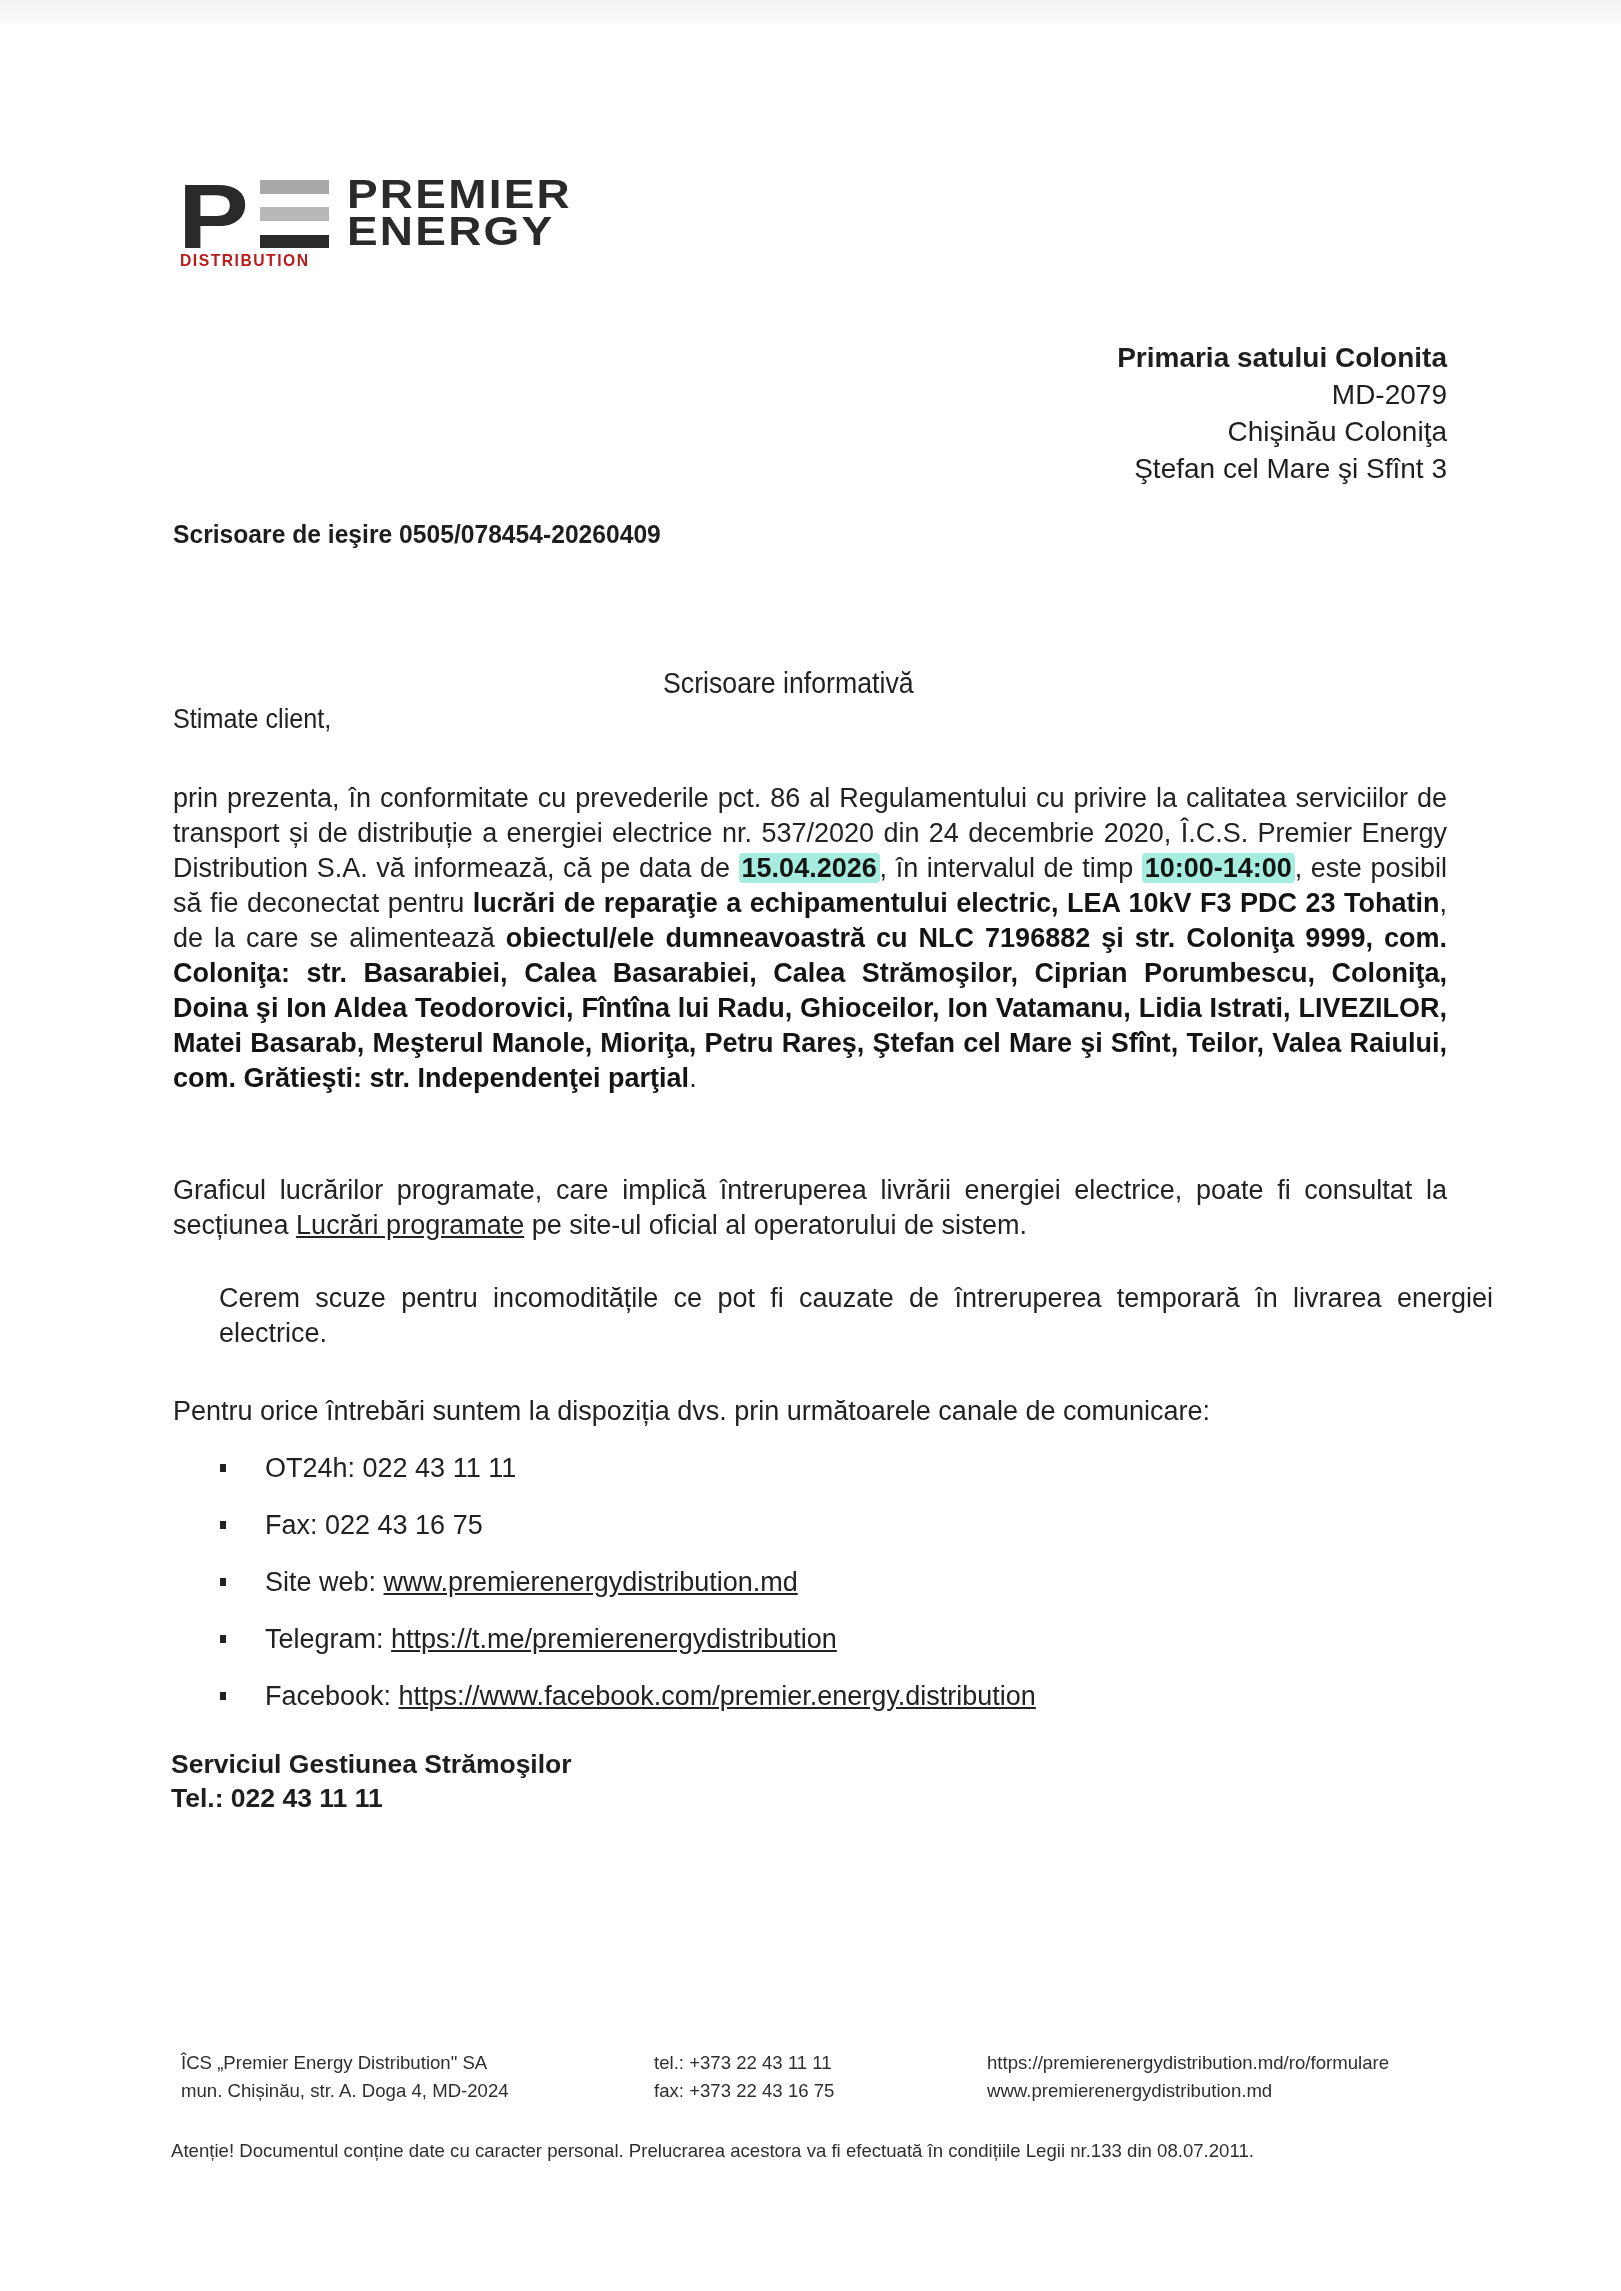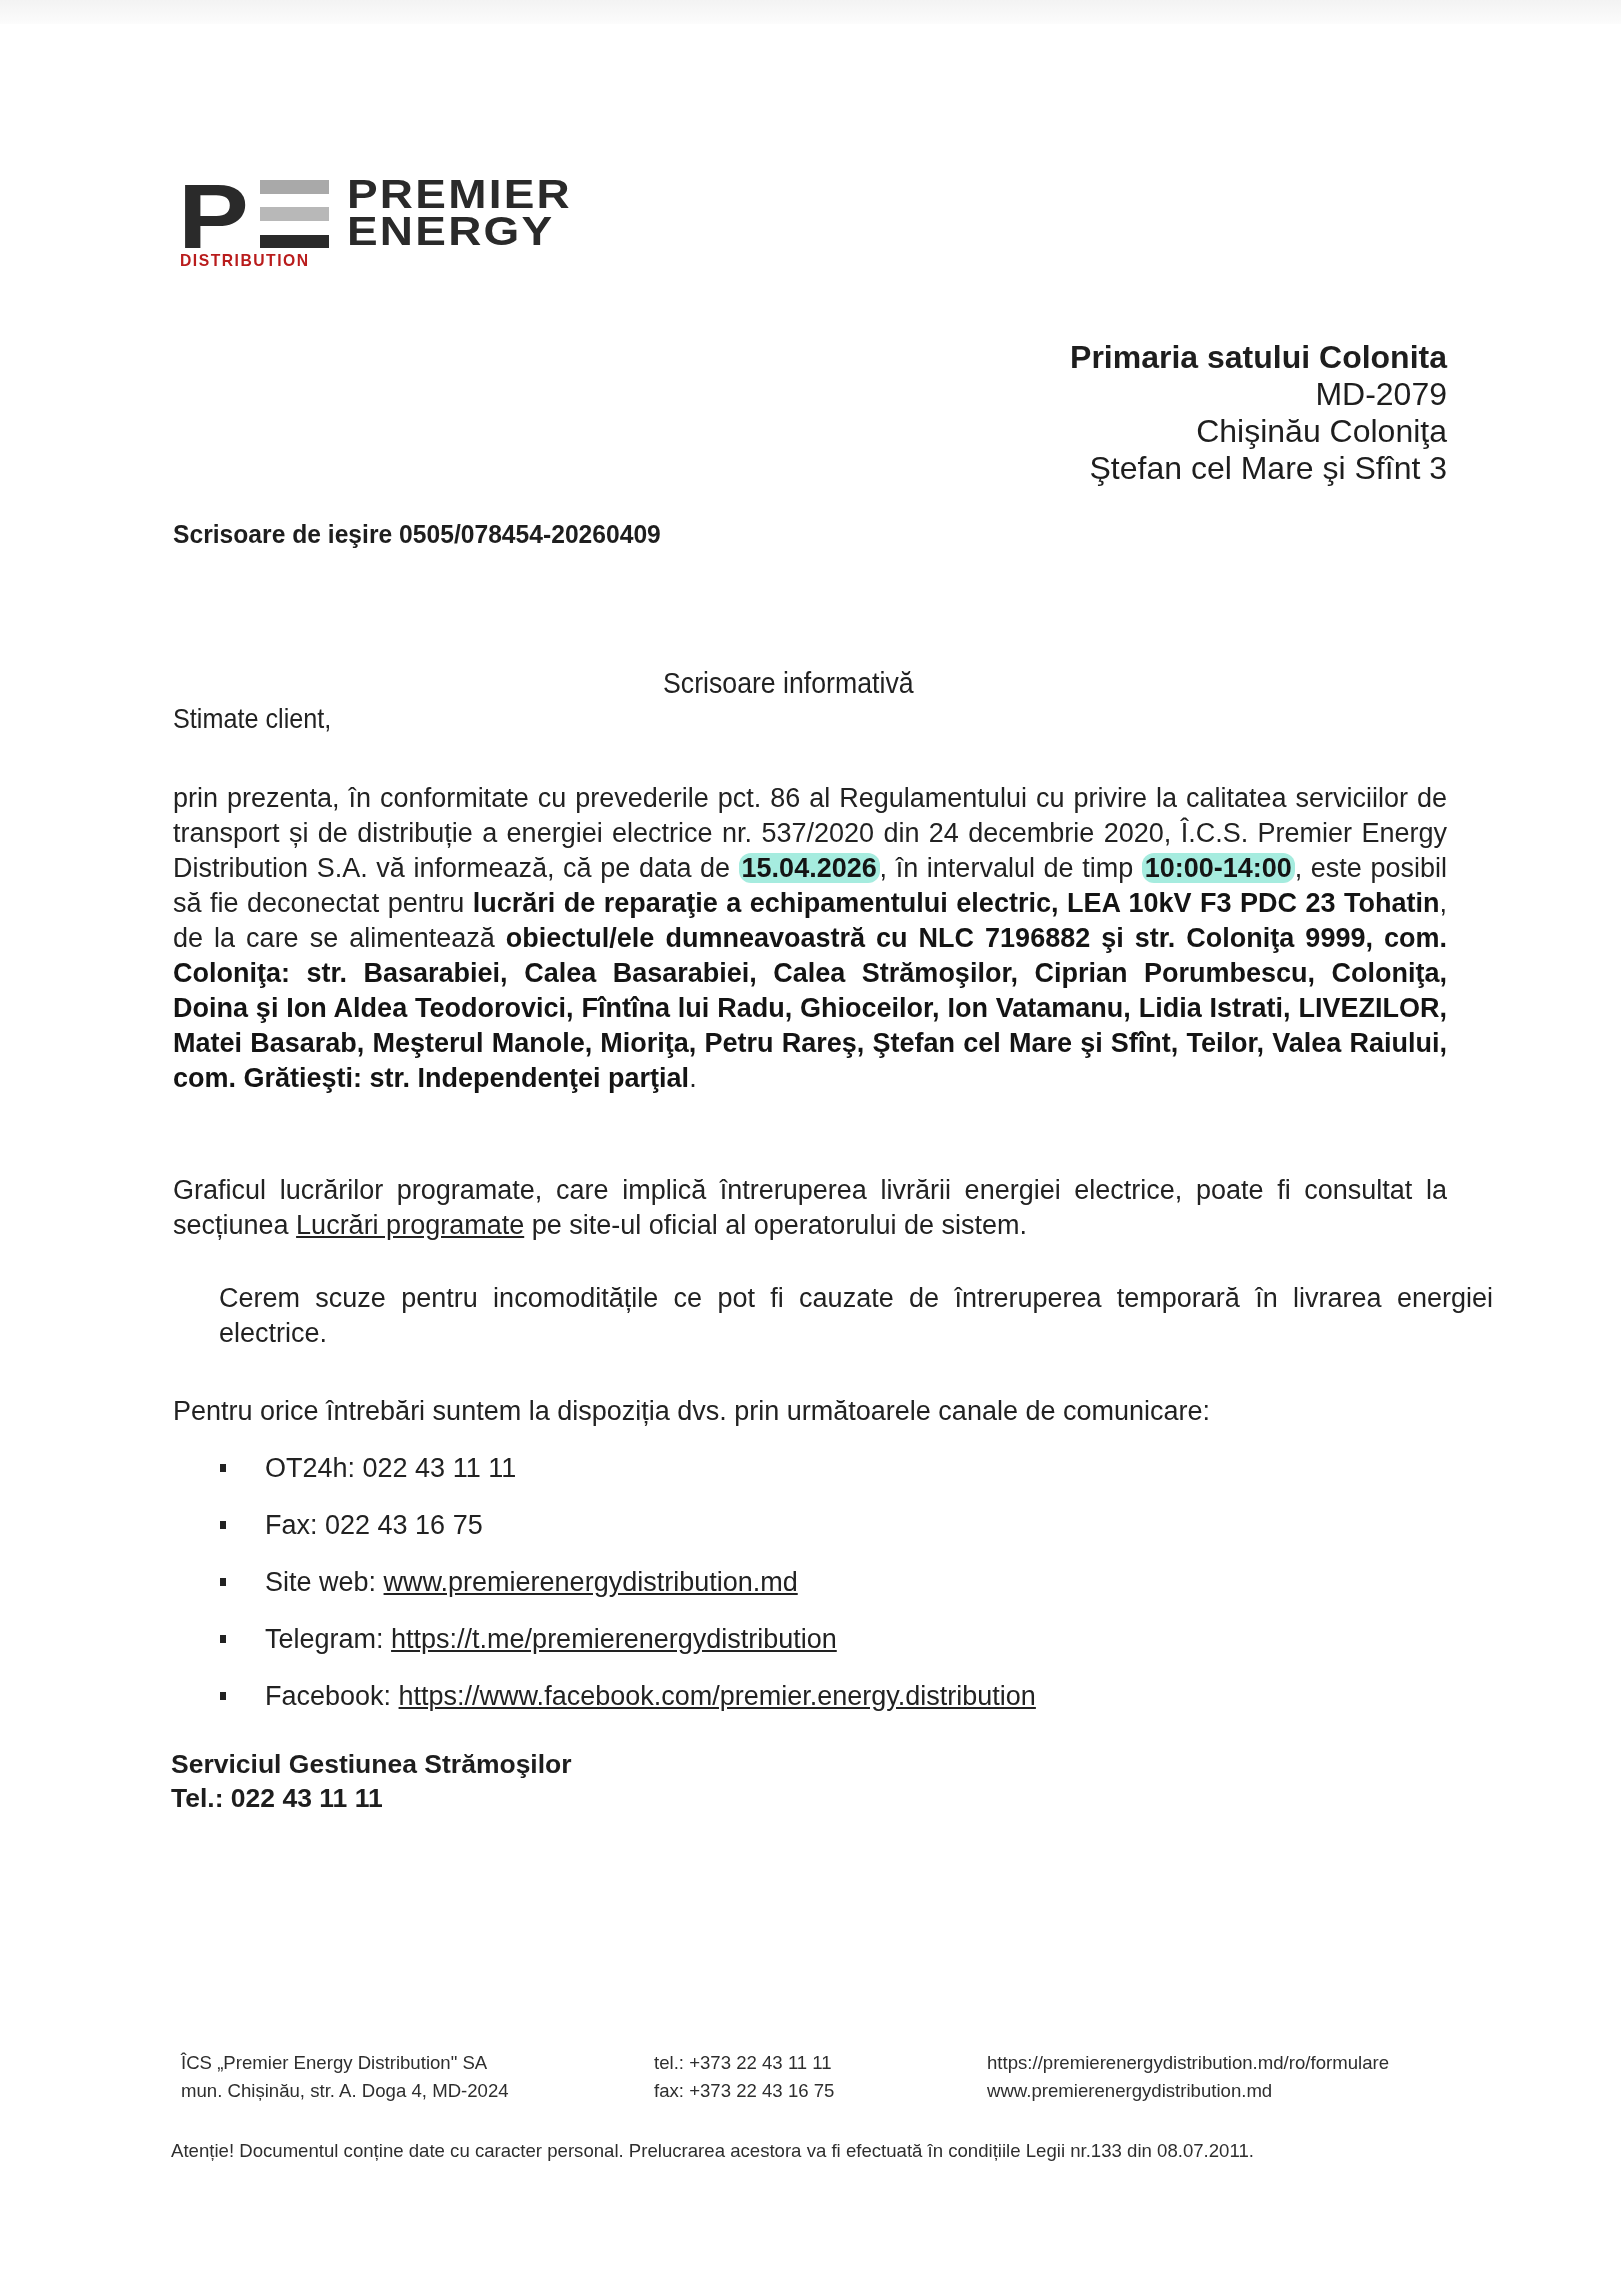--- a/index.html
+++ b/index.html
@@ -18,36 +18,36 @@
     .logo-bars { position: absolute; left: 82px; top: 5.9px; width: 69px; }
     .logo-bars .bar { height: 13.7px; margin-bottom: 13.7px; }
     .logo-bars .b1 { background: #a9a9a9; }
     .logo-bars .b2 { background: #b8b8b8; }
     .logo-bars .b3 { background: #2a2a2a; margin-bottom: 0; }
     .logo-name { position: absolute; left: 169px; top: 2px; font-weight: 700; font-size: 41px; line-height: 37px;
       color: #2a2a2a; letter-spacing: 2px; transform: scaleX(1.12); transform-origin: left top; }
     .logo-sub { position: absolute; left: 2px; top: 78px; font-weight: 700; font-size: 15.7px; letter-spacing: 1.5px; color: #b91c1c; }
 
     
-    .recipient { position: absolute; right: 174px; top: 339px; text-align: right; font-size: 32px; line-height: 37px; color: #1e1e1e; }
+    .recipient { position: absolute; right: 174px; top: 339px; text-align: right; font-size: 28px; line-height: 37px; color: #1e1e1e; }
     .recipient .name { font-weight: 700; }
 
     .ref { position: absolute; left: 173px; top: 519px; font-weight: 700; font-size: 26.5px; color: #1e1e1e;
       transform: scaleX(0.93); transform-origin: left top; }
 
     .doc-title { position: absolute; left: 663px; top: 667px; font-size: 29px; color: #222; transform: scaleX(0.92); transform-origin: left top; }
     .salutation { position: absolute; left: 173px; top: 703px; font-size: 27.4px; color: #222; transform: scaleX(0.92); transform-origin: left top; }
 
     .body-para { position: absolute; left: 173px; width: 1274px; font-size: 27px; line-height: 35px; color: #222; text-align: justify; }
     .p1 { top: 781px; }
     .p2 { top: 1173px; line-height: 35px; }
     .p3 { top: 1281px; line-height: 35px; margin-left: 46px; }
     .p4 { top: 1394px; }
     .b { font-weight: 700; color: #141414; }
-    .hl { background: #a6ecdf; border-radius: 12px; padding: 0 2.9px; }
+    .hl { background: #a6ecdf; border-radius: 4px; padding: 0 2.9px; }
     .u { text-decoration: underline; }
 
     .contact-list { position: absolute; left: 173px; top: 1429px; margin: 0; padding: 0; list-style: none; font-size: 27px; line-height: 35px; color: #222; }
     .contact-list li { position: relative; padding-left: 92px; margin-top: 22px; }
     .contact-list .bullet { position: absolute; left: 47px; top: 12.7px; width: 5.9px; height: 8.8px; background: #222; }
     .contact-list a { color: #222; text-decoration: underline; }
 
     .signature { position: absolute; left: 171px; top: 1747px; font-weight: 700; font-size: 26.5px; line-height: 34px; color: #1e1e1e; }
 
     .footer-col { position: absolute; top: 2049px; font-size: 18.6px; line-height: 28px; color: #2e2e2e; }

